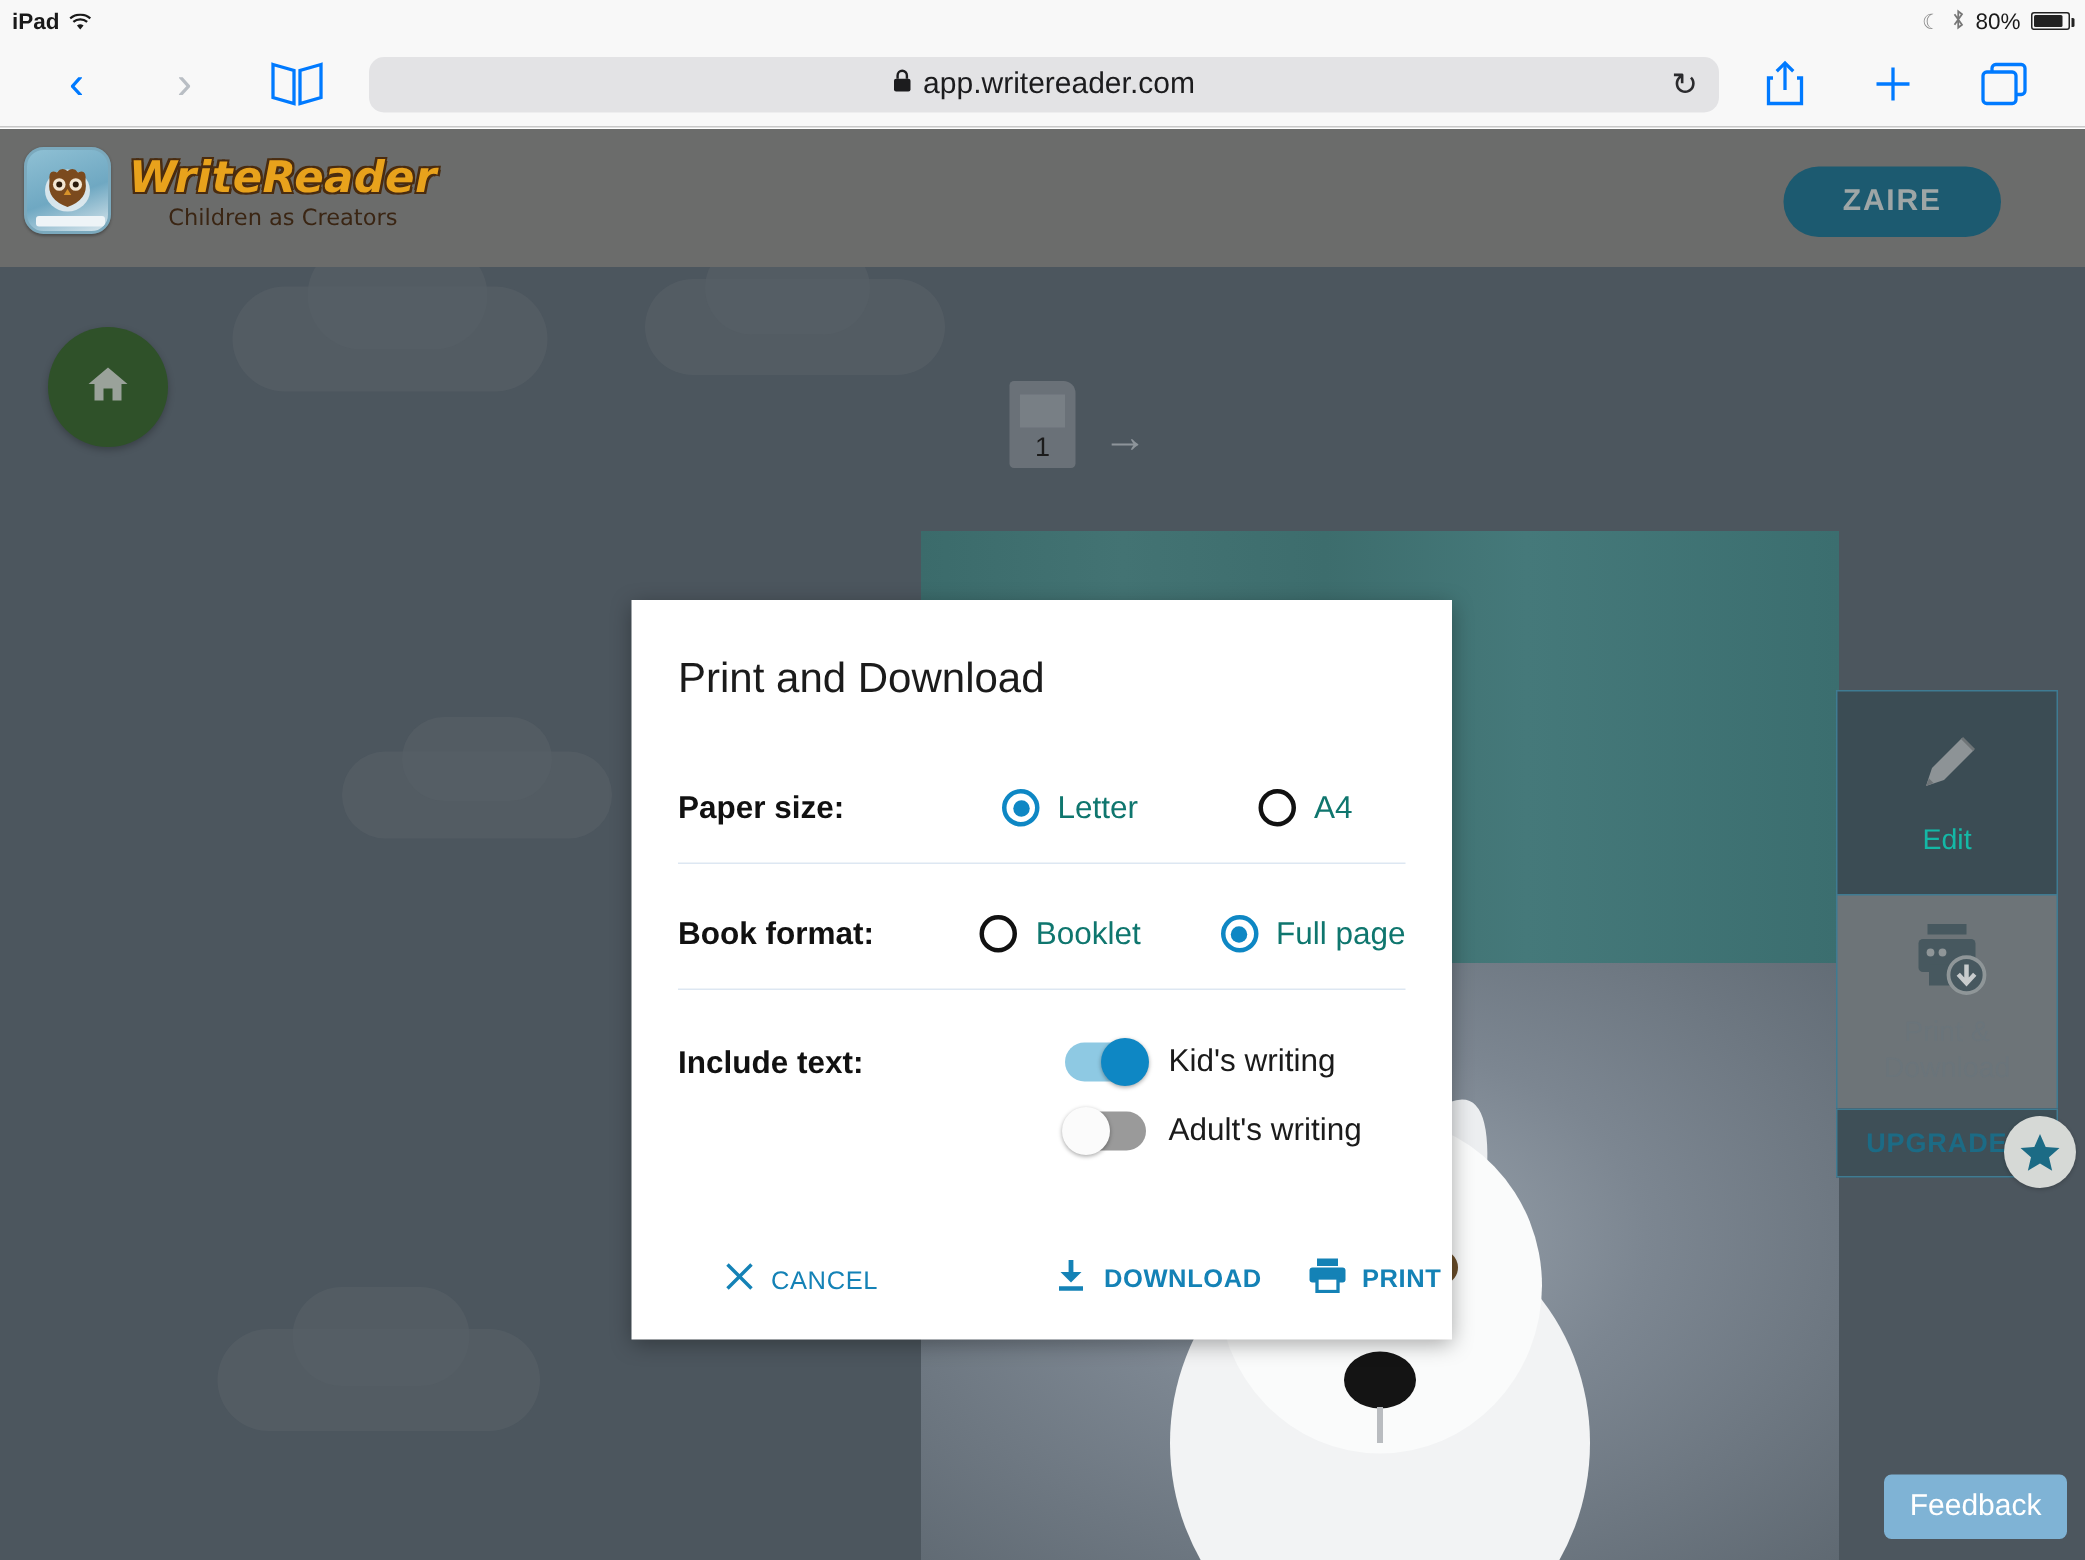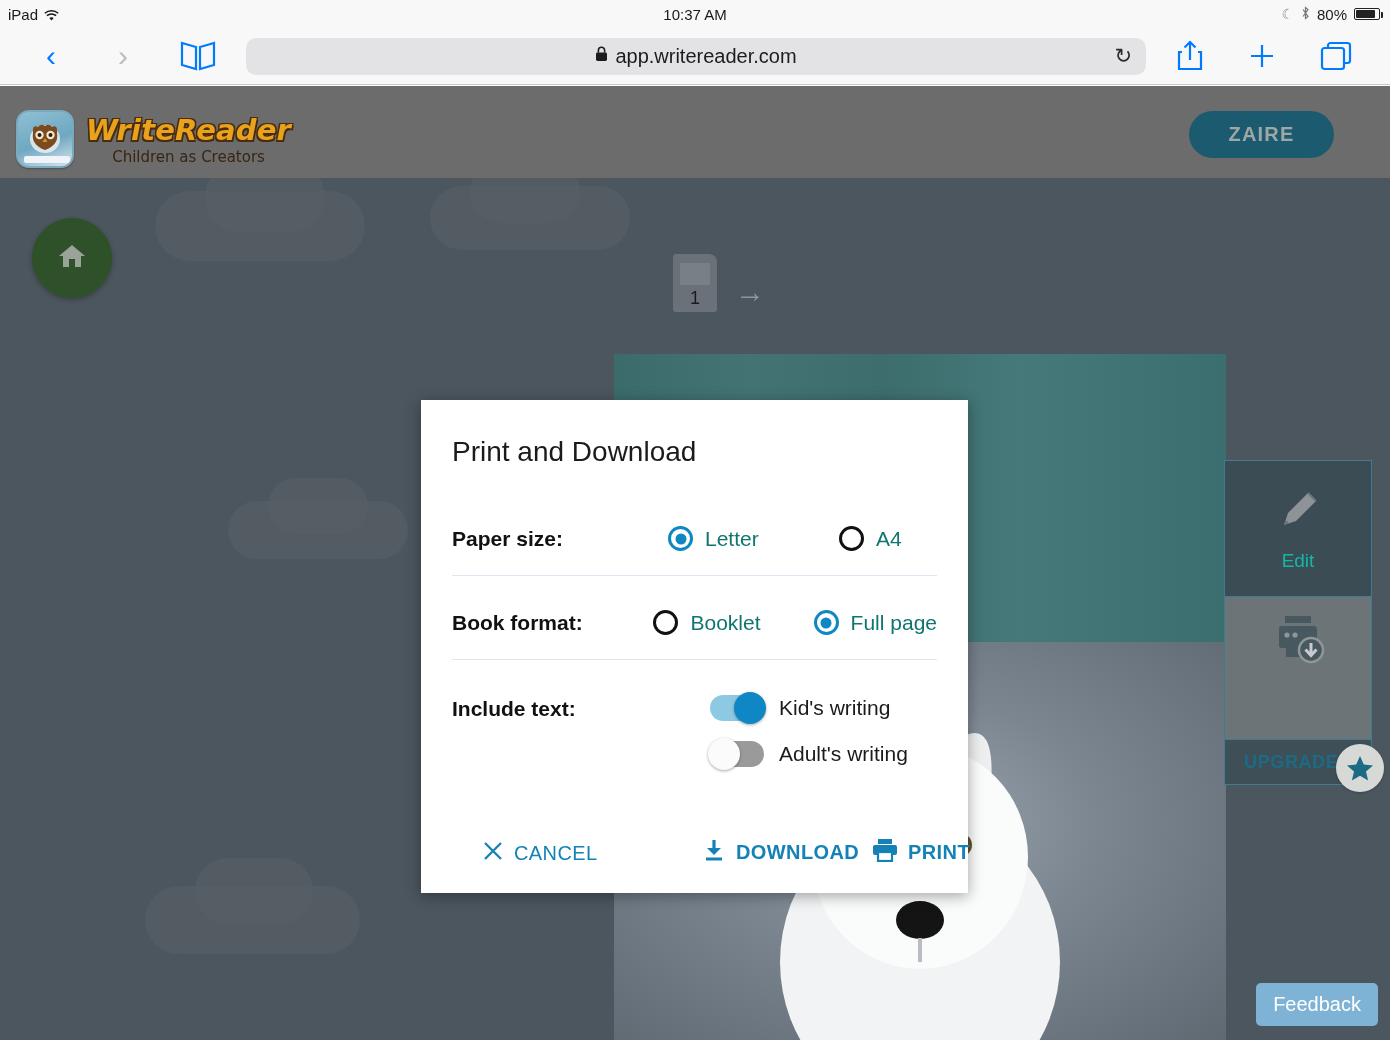--- a/index.html
+++ b/index.html
@@ -9,21 +9,21 @@
     overflow: hidden; background: #ffffff;
   }
   #root { position: relative; width: 1390px; height: 1040px; }
 
   
   .statusbar {
     position: absolute; left: 0; top: 0; width: 1390px; height: 28px;
     background: #f8f8f8; color: #1a1a1a;
     font-size: 15px; display: flex; align-items: center;
   }
-  .sb-left { position: absolute; left: 8px; display: flex; align-items: center; gap: 6px; }
+  .sb-left { position: absolute; left: 8px; display: flex; align-items: center; gap: 6px; font-weight: bold; }
   .sb-center { position: absolute; left: 0; width: 100%; text-align: center; font-size: 15px; }
   .sb-right { position: absolute; right: 10px; display: flex; align-items: center; gap: 7px; }
   .wifi-icon { display: inline-block; width: 15px; height: 12px; }
   .moon-icon { color: #888; font-size: 14px; }
   .bt-icon { color: #777; font-size: 14px; }
   .batt-pct { font-size: 15px; }
   .batt {
     width: 26px; height: 12px; border: 1px solid #222; border-radius: 2px;
     position: relative; display: inline-block;
   }
@@ -56,21 +56,21 @@
 
   
   .app {
     position: absolute; left: 0; top: 86px; width: 1390px; height: 954px;
     background: #4c565e; overflow: hidden;
   }
   .app-header {
     position: absolute; left: 0; top: 0; width: 1390px; height: 92px;
     background: #6b6c6b;
   }
-  .logo-wrap { position: absolute; left: 16px; top: 24px; display: flex; align-items: center; justify-content: space-between; }
+  .logo-wrap { position: absolute; left: 16px; top: 12px; display: flex; align-items: center; justify-content: space-between; }
   .logo-badge {
     width: 58px; height: 58px; border-radius: 13px;
     background: linear-gradient(160deg,#8fc0d4 0%,#6fa8c2 55%,#d9e6ec 100%);
     border: 2px solid #7ba9bd; position: relative; overflow: hidden;
     box-shadow: 0 1px 2px rgba(0,0,0,.3);
   }
   .logo-badge .owl {
     position: absolute; left: 50%; top: 46%; transform: translate(-50%,-50%);
     width: 40px; height: 36px;
   }
@@ -194,21 +194,21 @@
   .toggle.off { background: #9a9a9a; }
   .knob {
     position: absolute; top: -3px; width: 32px; height: 32px; border-radius: 50%;
     box-shadow: 0 1px 3px rgba(0,0,0,.35);
   }
   .toggle.on .knob { right: -2px; background: #0e87c4; }
   .toggle.off .knob { left: -2px; background: #fbfbfb; }
   .toggle-label { font-size: 21px; color: #1b1b1b; margin-left: 15px; white-space: nowrap; }
   .actions { position: absolute; left: 31px; top: 438px; width: 485px; height: 40px; }
   .act { position: absolute; display: flex; align-items: center; cursor: pointer; color: #1482b6; }
-  .act .txt { font-size: 20px; letter-spacing: .4px; margin-left: 10px; }
+  .act .txt { font-size: 17px; letter-spacing: .4px; margin-left: 10px; }
   .act.cancel { left: 30px; top: 2px; }
   .act.cancel .txt { font-weight: normal; }
   .act.download { left: 250px; top: 0; }
   .act.download .txt, .act.print .txt { font-weight: bold; }
   .act.print { left: 420px; top: 0; }
 </style>
 </head>
 <body>
 
 <div id="root">
@@ -217,21 +217,20 @@
     <div class="sb-left">
       <span>iPad</span>
       <span class="wifi-icon">
         <svg width="15" height="12" viewBox="0 0 15 12">
           <path d="M7.5 10.6 L5.3 8.0 A3.6 3.6 0 0 1 9.7 8.0 Z" fill="#1a1a1a"></path>
           <path d="M2.9 5.6 A7 7 0 0 1 12.1 5.6" stroke="#1a1a1a" stroke-width="1.5" fill="none"></path>
           <path d="M0.8 3.2 A10.4 10.4 0 0 1 14.2 3.2" stroke="#1a1a1a" stroke-width="1.5" fill="none"></path>
         </svg>
       </span>
     </div>
-    <div class="sb-center">10:37 AM</div>
     <div class="sb-right">
       <span class="moon-icon">☾</span>
       <span class="bt-icon">
         <svg width="9" height="14" viewBox="0 0 9 14">
           <path d="M2 3.5 L7 10.5 L4.5 12.5 L4.5 1.5 L7 3.5 L2 10.5" stroke="#777" stroke-width="1.2" fill="none"></path>
         </svg>
       </span>
       <span class="batt-pct">80%</span>
       <span class="batt">
         <span class="batt-fill" id="batt-fill" style="width: 19.2px;"></span>

